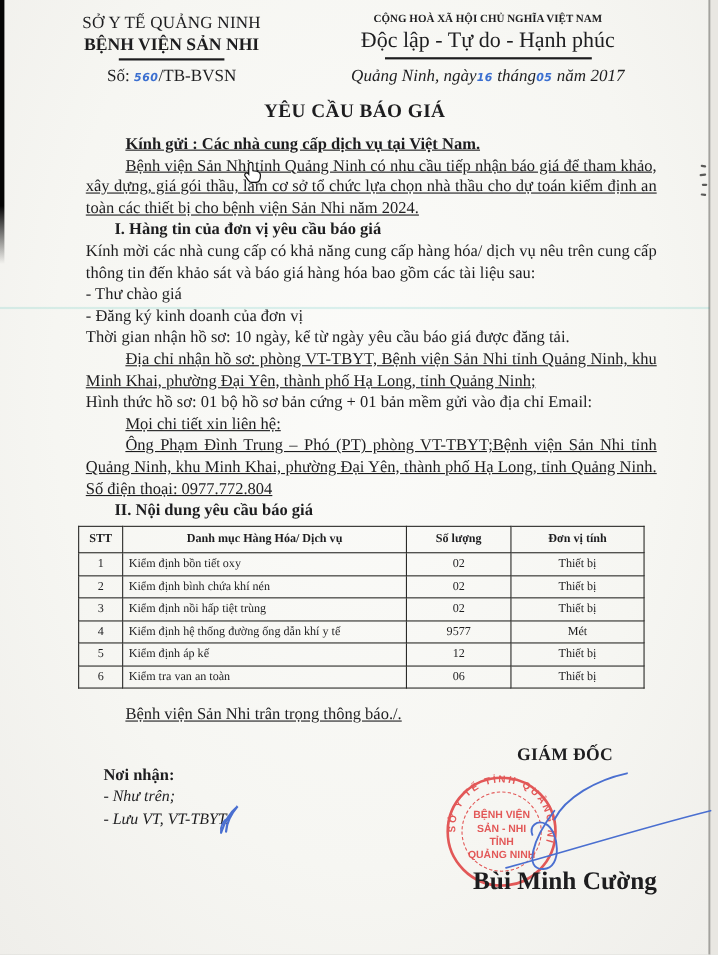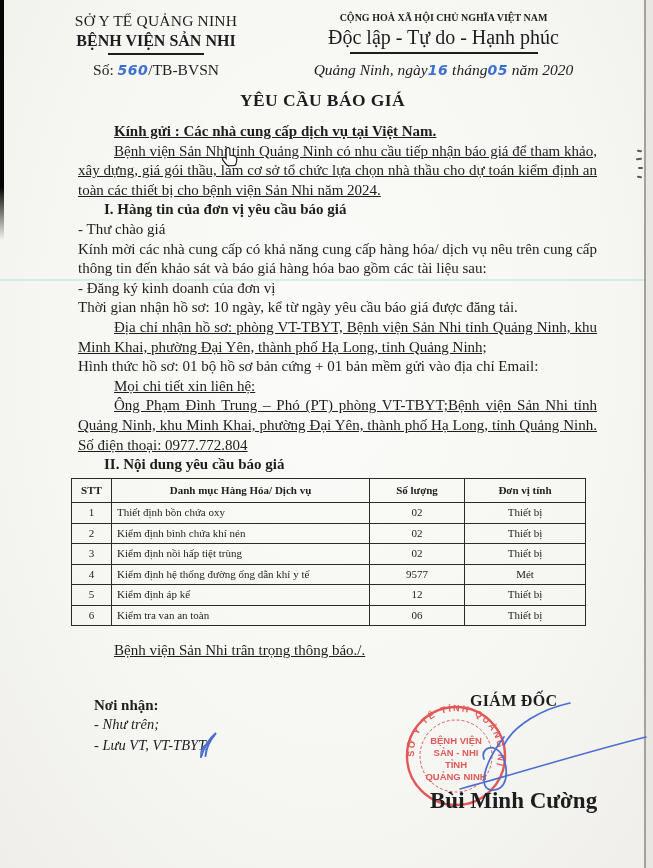--- a/index.html
+++ b/index.html
@@ -32,21 +32,21 @@
   .h-line1{font-size:15.5px;letter-spacing:.2px;}
   .h-line2{font-size:16px;font-weight:bold;margin-top:2px;}
   .h-rule{height:1.5px;background:#1d1d1f;margin:3px auto 0 auto;}
   .h-rule.short{width:96px;}
   .h-rule.long{width:188px;}
   .ref-line{font-size:15.5px;margin-top:6px;}
   .motto1{font-size:10px;font-weight:bold;}
   .motto2{font-size:20px;font-weight:normal;margin-top:3px;}
   .date-line{font-size:15.5px;font-style:italic;margin-top:7px;}
   .handwritten{font-family:"DejaVu Sans", sans-serif;font-style:italic;font-weight:bold;
-    font-size:14px;letter-spacing:.5px;}
+    font-size:10px;letter-spacing:.5px;}
   
   .doc-title{position:absolute;top:90px;left:0;width:645px;text-align:center;
     font-size:17.5px;font-weight:bold;letter-spacing:.4px;}
   
   .body-text{position:absolute;top:122px;left:78px;width:519px;
     font-size:15px;line-height:19.6px;text-align:justify;}
   .body-text p{margin:0;}
   .indent{text-indent:36px;text-decoration:underline;}
   .bold{font-weight:bold;}
   .sec-heading{font-weight:bold;margin-left:26px !important;text-align:left;}
@@ -57,21 +57,21 @@
     padding:1px 5px;line-height:17.5px;overflow:hidden;white-space:nowrap;}
   table.quote th{font-weight:bold;text-align:center;padding:3px 5px;}
   table.quote td{text-align:center;}
   table.quote td:nth-child(2){text-align:left;}
   col.c1{width:40px;} col.c2{width:258px;} col.c3{width:95px;} col.c4{width:121px;}
   .closing{margin-top:15px !important;}
   
   .recipients{position:absolute;top:697px;left:94px;font-size:15px;}
   .recipients .label{font-weight:bold;}
   .recipients .item{font-style:italic;font-size:14.5px;line-height:21px;}
-  .signer-title{position:absolute;top:692px;left:470px;font-size:16px;font-weight:bold;letter-spacing:.3px;}
+  .signer-title{position:absolute;top:678px;left:470px;font-size:16px;font-weight:bold;letter-spacing:.3px;}
   .signer-name{position:absolute;top:788px;left:430px;font-size:23px;font-weight:bold;}
   .stamp{position:absolute;top:704px;left:404px;width:104px;height:104px;opacity:.88;}
   .signature{position:absolute;top:693px;left:402px;width:246px;height:110px;pointer-events:none;}
   .paraph{position:absolute;top:731px;left:197px;width:22px;height:30px;}
   .cursor{position:absolute;top:146px;left:221px;width:18px;height:22px;z-index:9;}
 </style>
 </head>
 <body>
 
 <div class="page">
@@ -95,33 +95,33 @@
         <span class="handwritten" style="color:#3b6fd0">560</span><span>/TB-BVSN</span>
       </div>
     </div>
     <div class="header-right">
       <div class="motto1">CỘNG HOÀ XÃ HỘI CHỦ NGHĨA VIỆT NAM</div>
       <div class="motto2">Độc lập - Tự do - Hạnh phúc</div>
       <div class="h-rule long"></div>
       <div class="date-line">
         <span>Quảng Ninh, ngày</span><span class="handwritten" style="color:#3b6fd0">16</span>
         <span>tháng</span><span class="handwritten" style="color:#3b6fd0">05</span>
-        <span>năm 2020</span>
+        <span>năm 2017</span>
       </div>
     </div>
   </div>
 
   <div class="doc-title">YÊU CẦU BÁO GIÁ</div>
 
   <div class="body-text">
     <p class="indent bold">Kính gửi : Các nhà cung cấp dịch vụ tại Việt Nam.</p>
     <p class="indent">Bệnh viện Sản Nhi tỉnh Quảng Ninh có nhu cầu tiếp nhận báo giá để tham khảo, xây dựng, giá gói thầu, làm cơ sở tổ chức lựa chọn nhà thầu cho dự toán kiểm định an toàn các thiết bị cho bệnh viện  Sản Nhi năm 2024.</p>
     <p class="sec-heading">I.  Hàng tin của đơn vị yêu cầu báo giá</p>
+    <p>Kính mời các nhà cung cấp có khả năng cung cấp hàng hóa/ dịch vụ nêu trên cung cấp thông tin đến khảo sát và báo giá hàng hóa bao gồm các tài liệu sau:</p>
     <p>- Thư chào giá</p>
-    <p>Kính mời các nhà cung cấp có khả năng cung cấp hàng hóa/ dịch vụ nêu trên cung cấp thông tin đến khảo sát và báo giá hàng hóa bao gồm các tài liệu sau:</p>
     <p>- Đăng ký kinh doanh của đơn vị</p>
     <p>Thời gian nhận hồ sơ: 10 ngày, kể từ ngày yêu cầu báo giá được đăng tải.</p>
     <p class="indent">Địa chỉ nhận hồ sơ: phòng VT-TBYT, Bệnh viện Sản Nhi tỉnh Quảng Ninh, khu Minh Khai, phường Đại Yên, thành phố Hạ Long, tỉnh Quảng Ninh;</p>
     <p>
       <span>Hình thức hồ sơ: 01 bộ hồ sơ bản cứng + 01 bản mềm gửi vào địa chỉ Email:</span>
     </p>
     <p class="indent">Mọi chi tiết xin liên hệ:</p>
     <p class="indent">Ông Phạm Đình Trung – Phó (PT) phòng VT-TBYT;Bệnh viện Sản Nhi tỉnh Quảng Ninh, khu Minh Khai, phường Đại Yên, thành phố Hạ Long, tỉnh Quảng Ninh. Số điện thoại: 0977.772.804</p>
     <p class="sec-heading">II. Nội dung yêu cầu báo giá</p>
 
@@ -136,21 +136,21 @@
           <tr>
             <th>STT</th>
             <th>Danh mục Hàng Hóa/ Dịch vụ</th>
             <th>Số lượng</th>
             <th>Đơn vị tính</th>
           </tr>
         </thead>
       <tbody>
           <tr>
             <td>1</td>
-            <td>Thiết định bồn chứa oxy</td>
+            <td>Kiểm định bồn tiết oxy</td>
             <td>02</td>
             <td>Thiết bị</td>
           </tr>
           <tr>
             <td>2</td>
             <td>Kiểm định bình chứa khí nén</td>
             <td>02</td>
             <td>Thiết bị</td>
           </tr>
           <tr>

